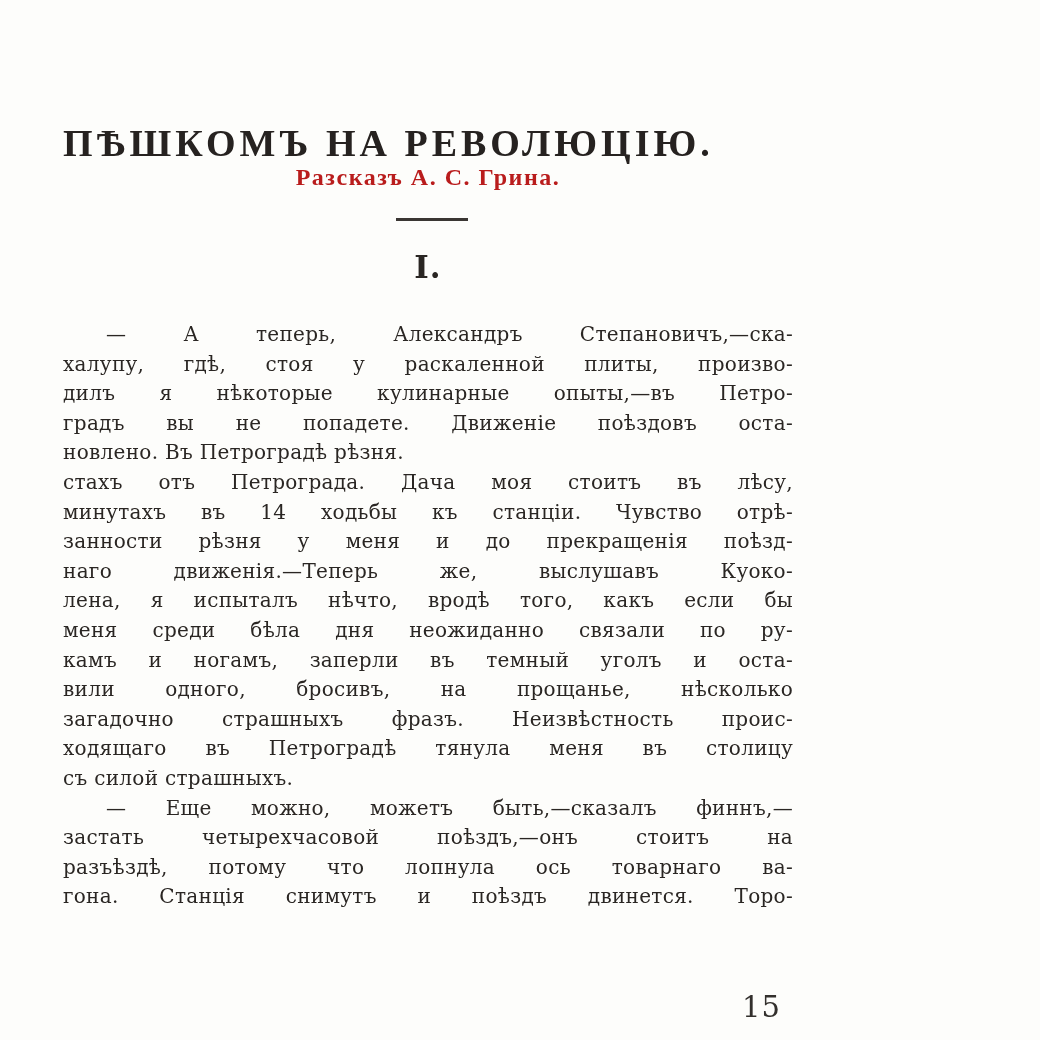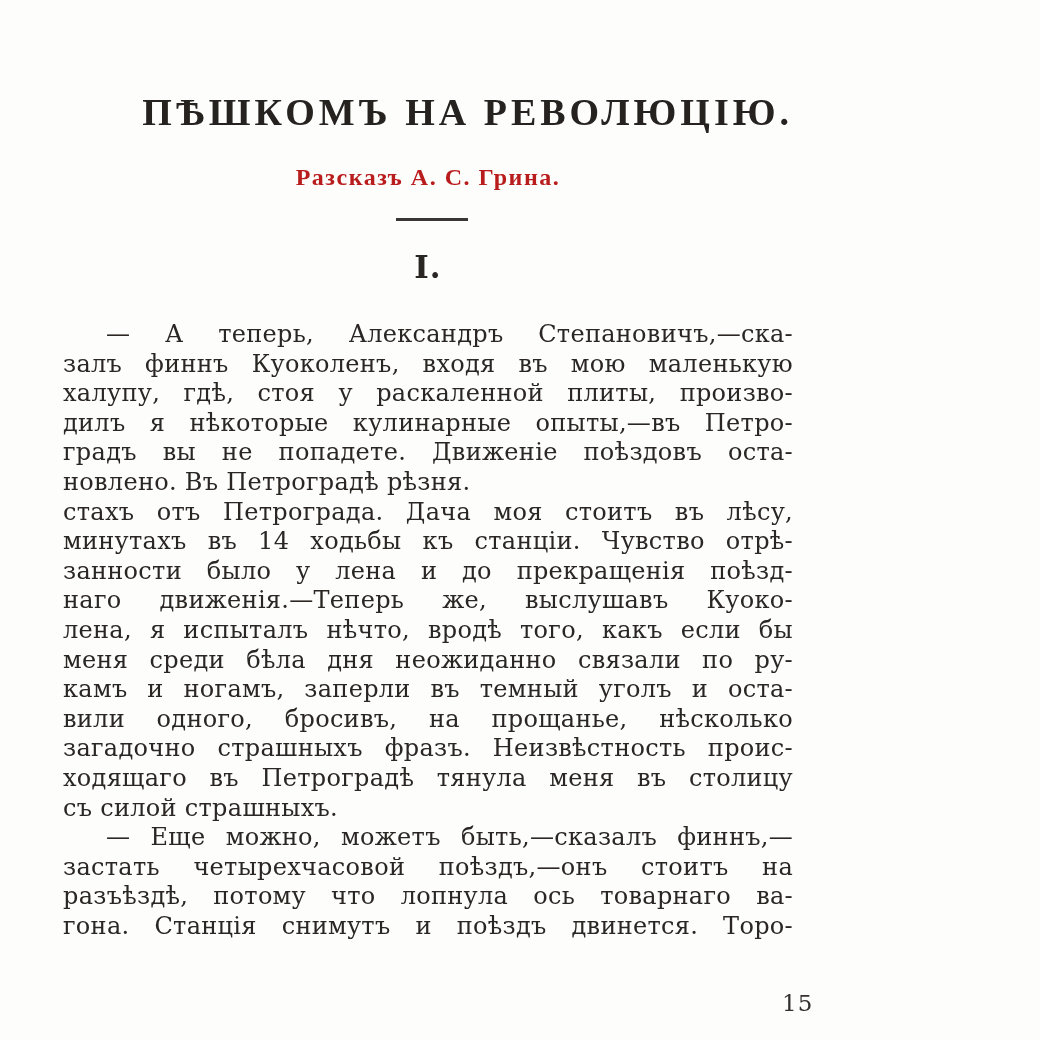--- a/index.html
+++ b/index.html
@@ -11,24 +11,24 @@
     position: relative;
     width: 1040px;
     height: 1040px;
     background: #fdfdfb;
     overflow: hidden;
     font-family: "DejaVu Serif", serif;
     color: #2a2623;
   }
   .story-title {
     position: absolute;
-    top: 87px;
+    top: 118px;
     left: 63px;
     width: 730px;
-    text-align: right;
+    text-align: left;
     font-family: "Liberation Serif", serif;
     font-weight: bold;
     font-size: 38px;
     line-height: 50px;
     letter-spacing: 4px;
     color: #262220;
     white-space: nowrap;
   }
   .story-subtitle {
     position: absolute;
@@ -66,69 +66,67 @@
   .body-text {
     position: absolute;
     top: 320px;
     left: 63px;
     width: 730px;
   }
   .paragraph { margin: 0; padding: 0; }
   .line {
     height: 29.6px;
     line-height: 29.6px;
-    font-size: 24px;
+    font-size: 20px;
     letter-spacing: 0.3px;
     text-align: justify;
     text-align-last: justify;
     text-justify: inter-word;
     overflow: hidden;
     color: #2a2623;
   }
   .line.indent { padding-left: 43px; }
   .line.par-end {
     text-align: left;
     text-align-last: left;
   }
   .page-number {
     position: absolute;
     top: 990px;
     left: 742px;
-    font-size: 23px;
+    font-size: 29px;
     letter-spacing: 1px;
     color: #33302d;
-    margin-left: 40px;
   }
 </style>
 </head>
 <body>
 
 <div class="scan-page">
 
   <div class="story-title">ПѢШКОМЪ НА РЕВОЛЮЦІЮ.</div>
 
   <div class="story-subtitle">Разсказъ А. С. Грина.</div>
 
   <div class="section-divider"></div>
 
   <div class="chapter-heading">I.</div>
 
   <div class="body-text">
     <div class="paragraph">
         <div class="line indent">— А теперь, Александръ Степановичъ,—ска-</div>
-        <div class="line">залъ финнъ Куоколенъ, входя въ мою маленькую</div>
         <div class="line">халупу, гдѣ, стоя у раскаленной плиты, произво-</div>
         <div class="line">дилъ я нѣкоторые кулинарные опыты,—въ Петро-</div>
         <div class="line">градъ вы не попадете. Движеніе поѣздовъ оста-</div>
         <div class="line par-end">новлено. Въ Петроградѣ рѣзня.</div>
       </div>
     <div class="paragraph">
         <div class="line">стахъ отъ Петрограда. Дача моя стоитъ въ лѣсу,</div>
         <div class="line">минутахъ въ 14 ходьбы къ станціи. Чувство отрѣ-</div>
-        <div class="line">занности было у лена и до прекращенія поѣзд-</div>
+        <div class="line">занности рѣзня у меня и до прекращенія поѣзд-</div>
         <div class="line">наго движенія.—Теперь же, выслушавъ Куоко-</div>
         <div class="line">лена, я испыталъ нѣчто, вродѣ того, какъ если бы</div>
         <div class="line">меня среди бѣла дня неожиданно связали по ру-</div>
         <div class="line">камъ и ногамъ, заперли въ темный уголъ и оста-</div>
         <div class="line">вили одного, бросивъ, на прощанье, нѣсколько</div>
         <div class="line">загадочно страшныхъ фразъ. Неизвѣстность проис-</div>
         <div class="line">ходящаго въ Петроградѣ тянула меня въ столицу</div>
         <div class="line par-end">съ силой страшныхъ.</div>
       </div>
     <div class="paragraph">

